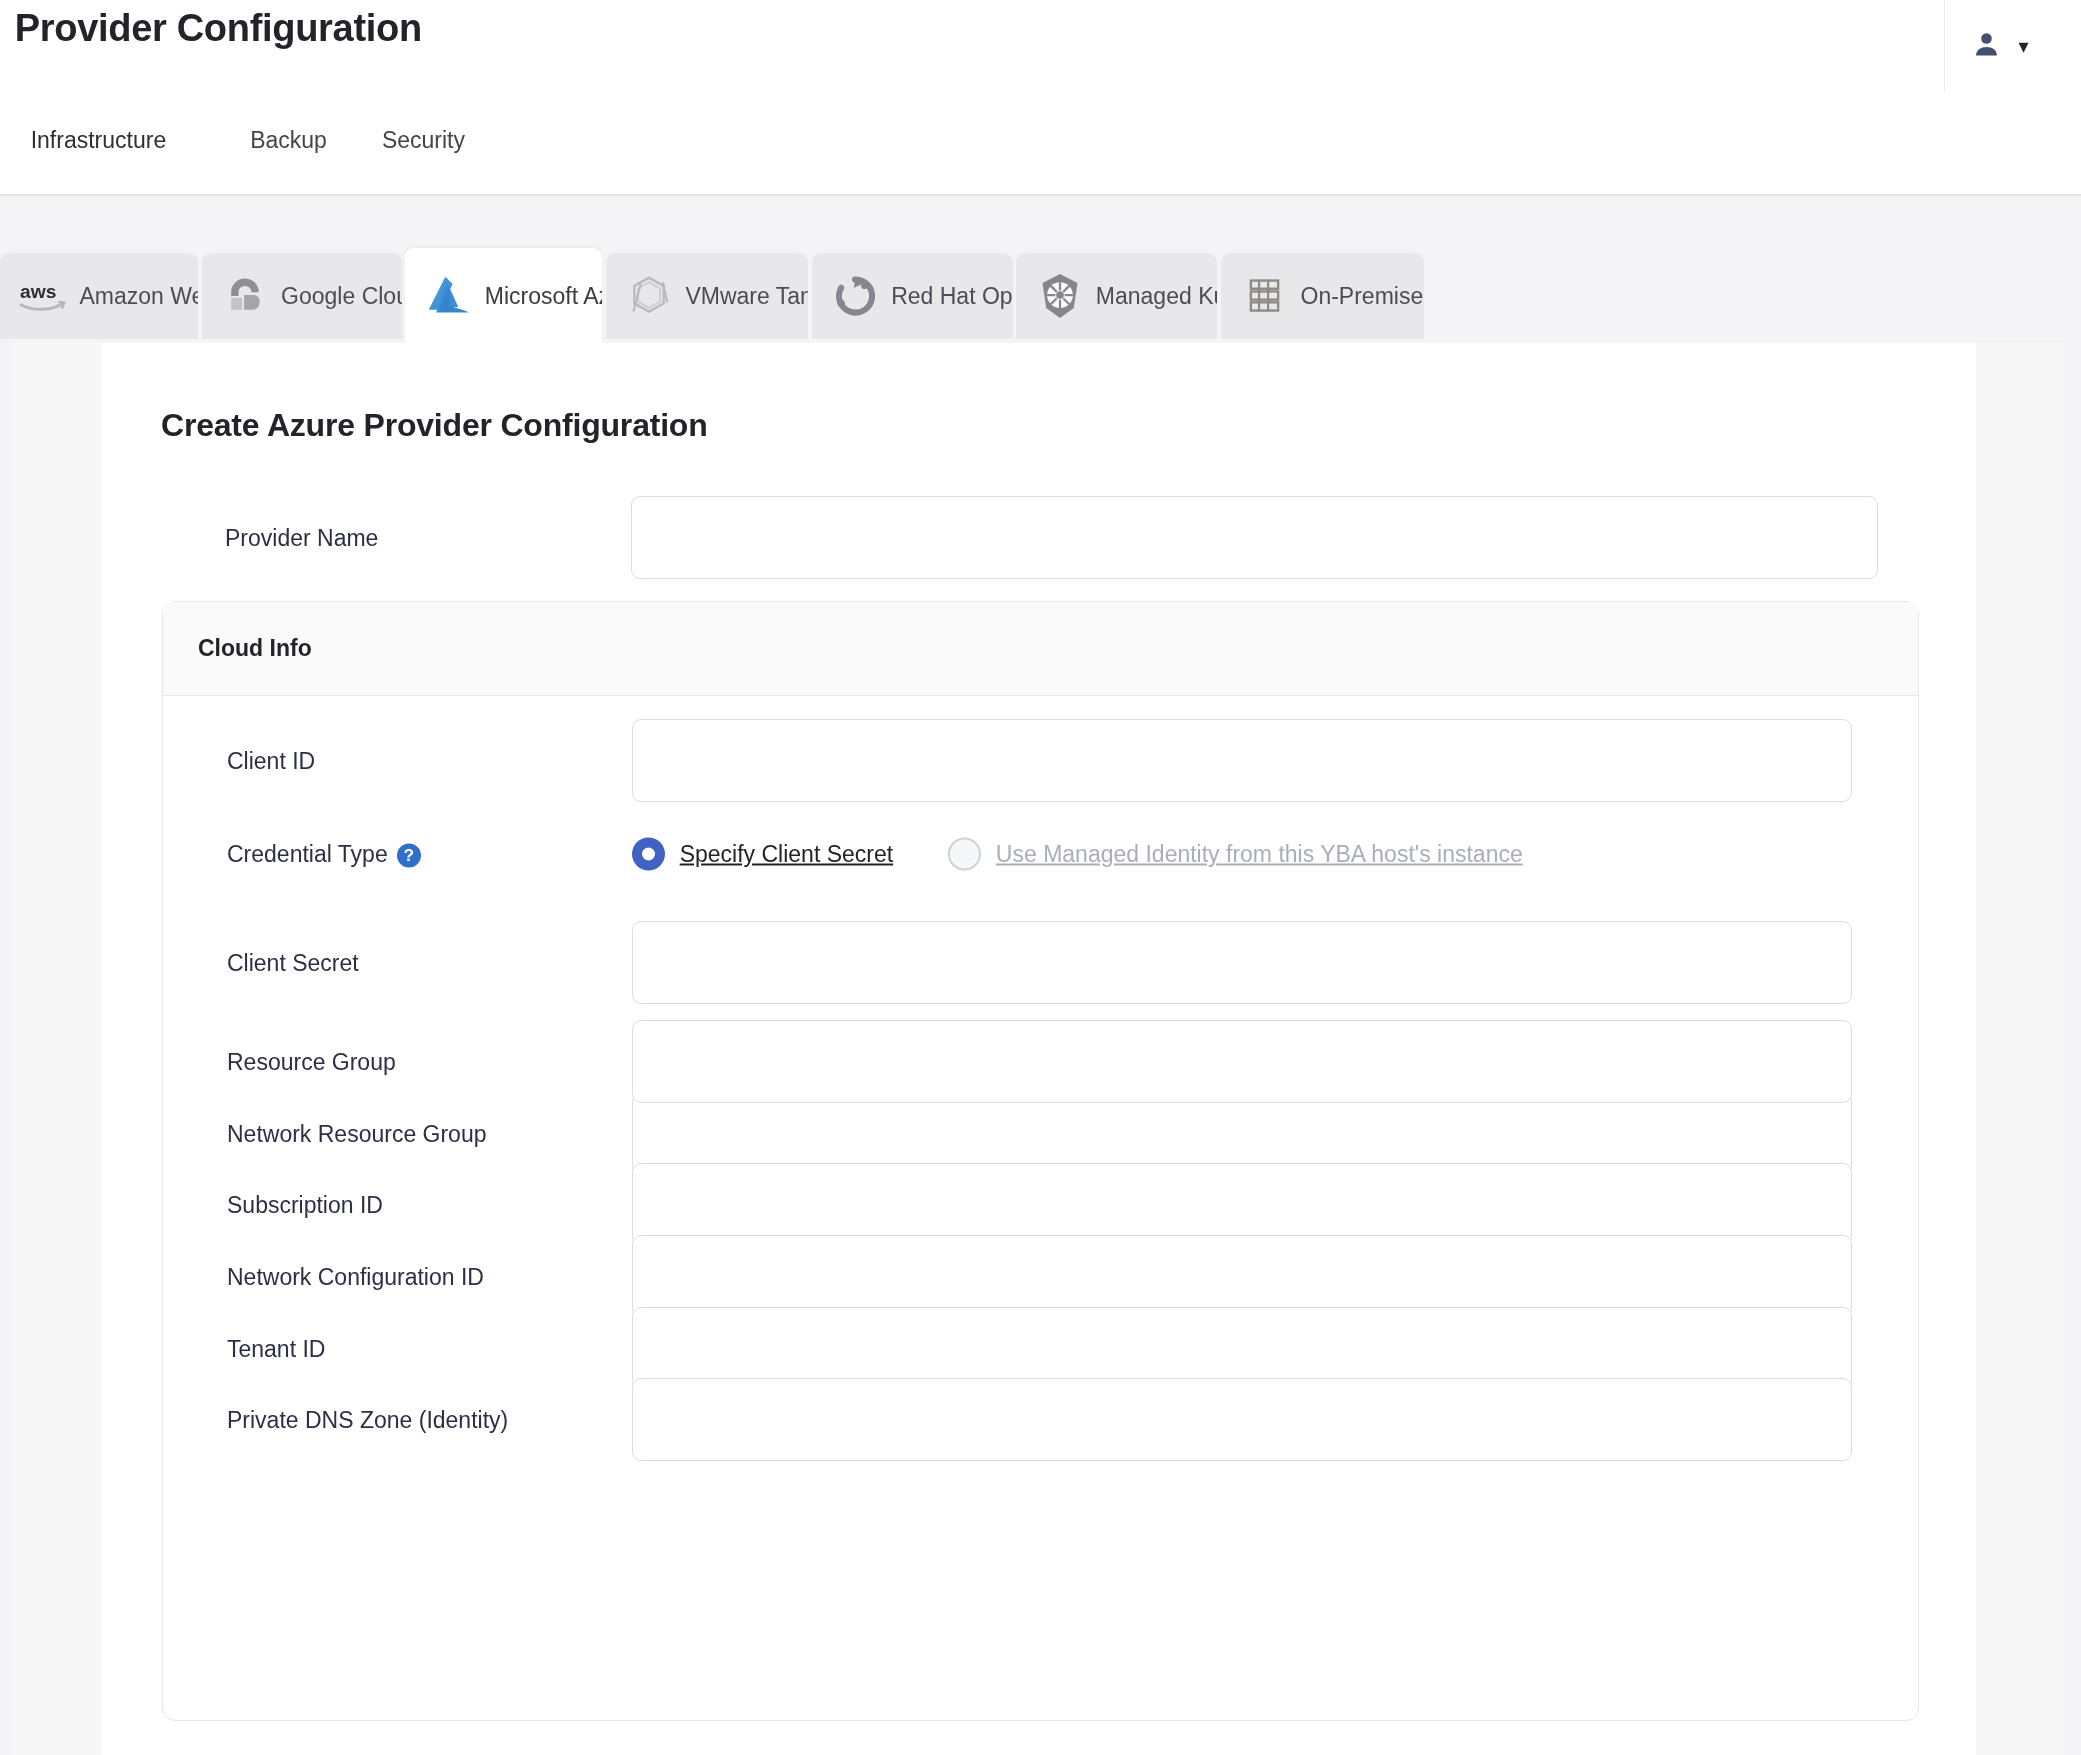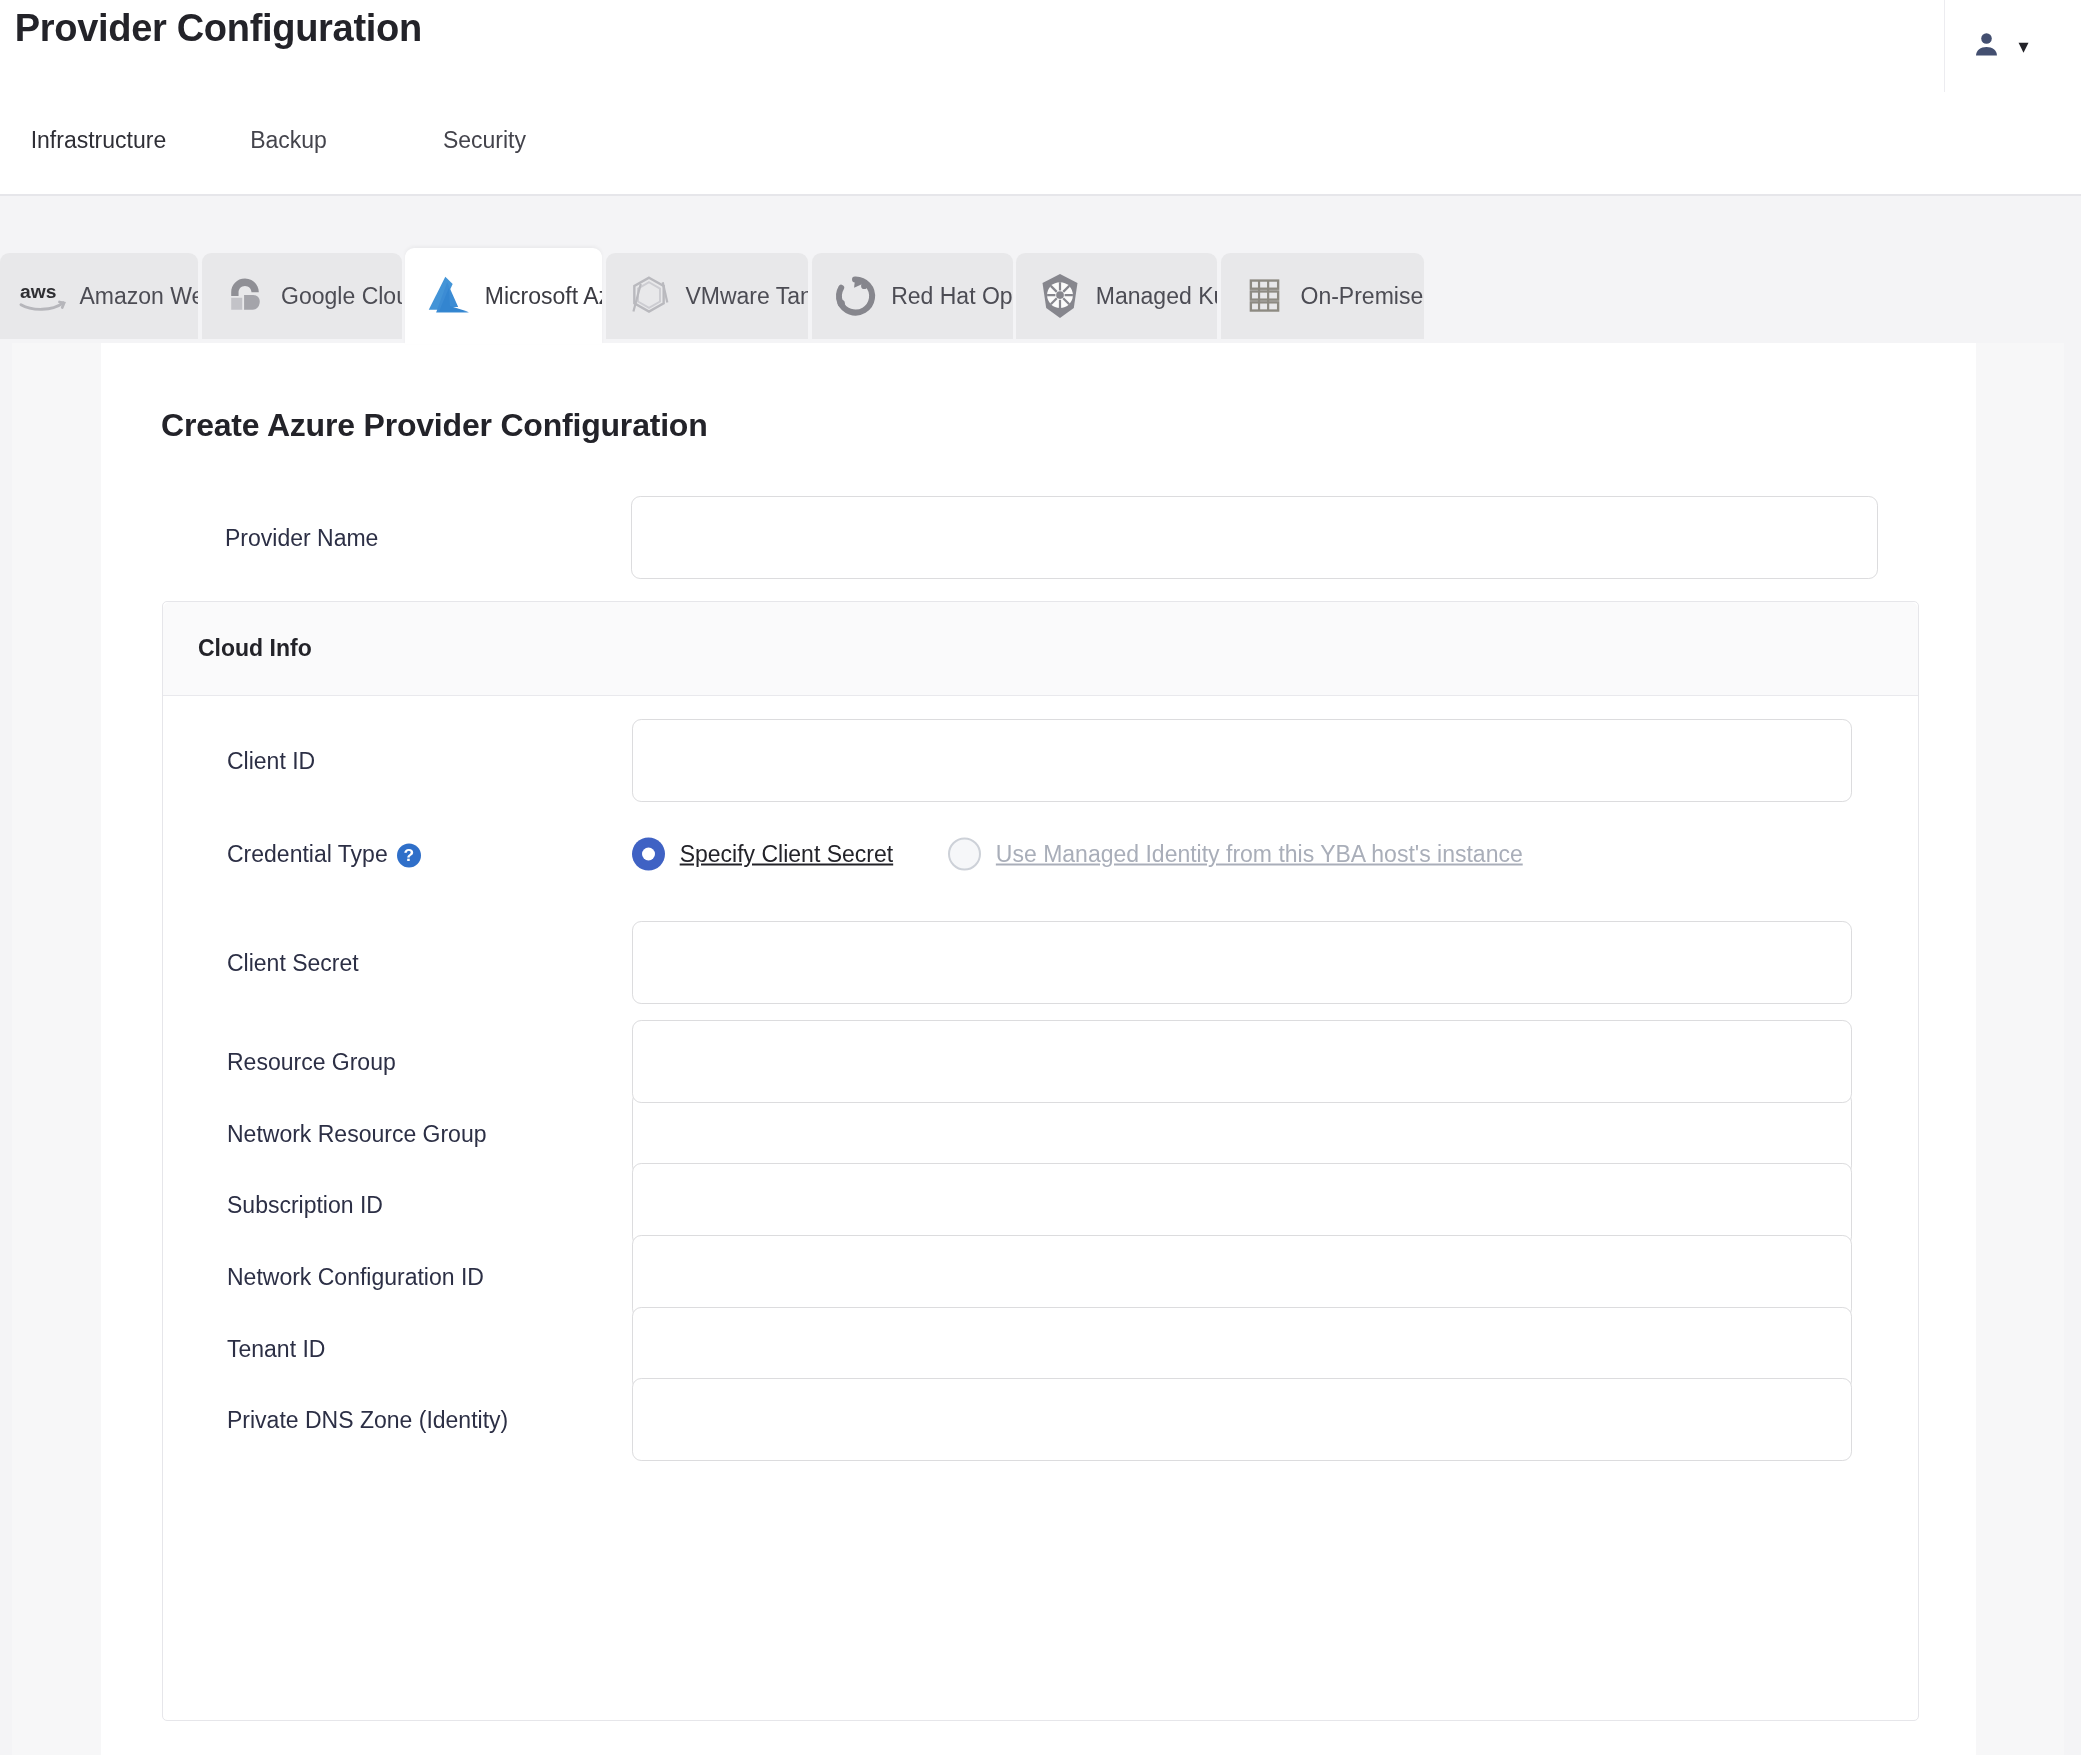--- a/index.html
+++ b/index.html
@@ -44,21 +44,21 @@
   .section-tab {
     position: relative;
     font-size: 23px; color: #44444c;
     padding: 9.2px 0 0 0;
     margin-right: 0;
     white-space: nowrap;
     cursor: pointer;
   }
   .section-tab:nth-child(1) { margin-left: 14.7px; }
   .section-tab:nth-child(2) { margin-left: 84px; }
-  .section-tab:nth-child(3) { margin-left: 116px; }
+  .section-tab:nth-child(3) { margin-left: 55px; }
   .section-tab.active { color: #2f2f36; }
   .section-tab.active::after {
     content: ""; position: absolute;
     left: -3.7px; right: -3.7px; bottom: -51px;
     height: 6.4px; background: #E05A30; border-radius: 0.9px;
   }
   .header-divider {
     position: absolute; left: 0; top: 194px;
     width: 2082px; height: 1.8px; background: #e6e6ea;
   }
@@ -152,21 +152,21 @@
     outline: none;
     font-family: "Liberation Sans", sans-serif;
   }
 
   
   .cloud-card {
     position: absolute; left: 162px; top: 601px;
     width: 1757px; height: 1120px;
     background: #ffffff;
     border: 1.8px solid #e6e6ea;
-    border-radius: 5px;
+    border-radius: 13px;
   }
   .cloud-card-head {
     position: absolute; left: 0; top: 0;
     width: 100%; height: 94px;
     background: #fafafb;
     border-bottom: 1.8px solid #e9e9ed;
     border-radius: 7.3px 7.3px 0 0;
     display: flex; align-items: center;
   }
   .cloud-card-title {

